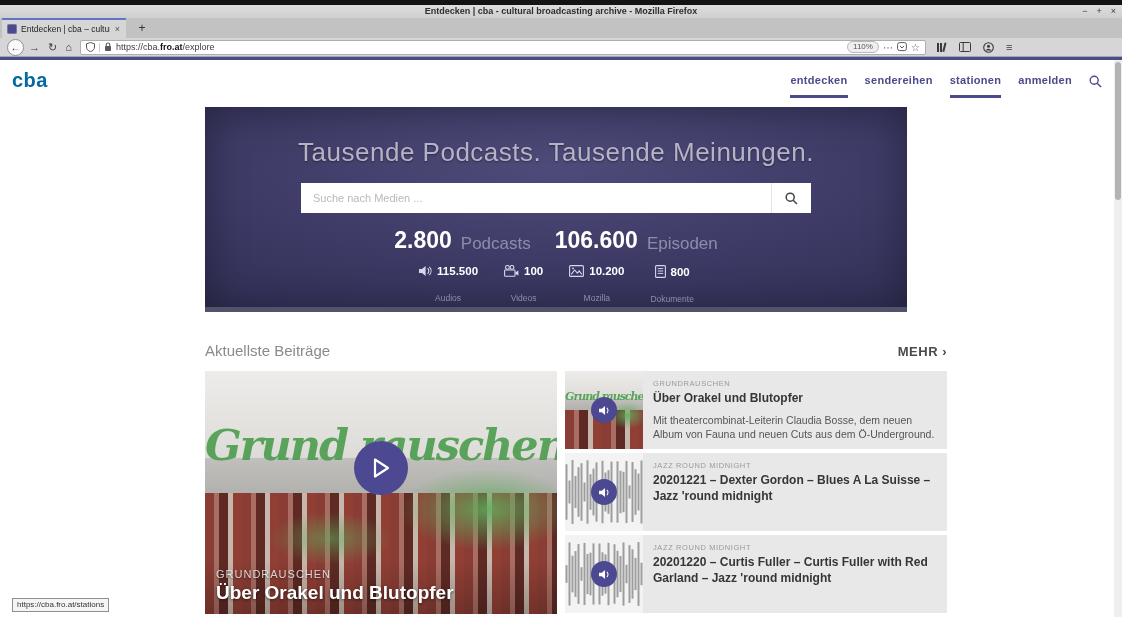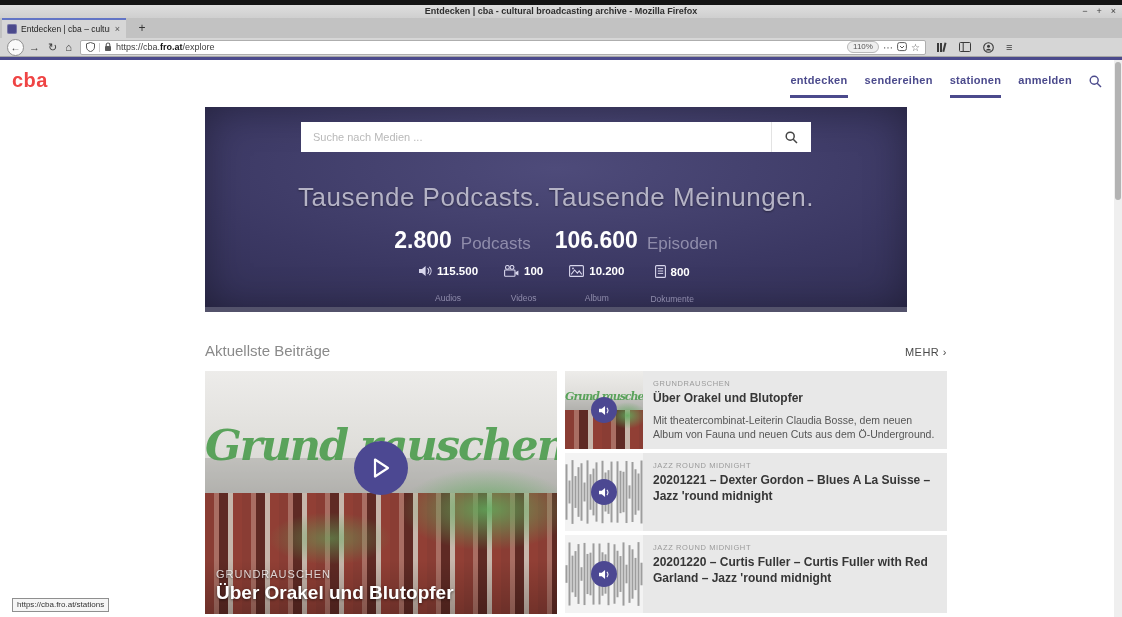--- a/index.html
+++ b/index.html
@@ -41,21 +41,21 @@
   #bookmark-star { font-size:10px; color:#555; }
   #toolbar-right { display:flex; align-items:center; gap:12px; }
   #toolbar-right .tb-icon { color:#3a3a3a; font-size:11px; line-height:11px; }
   svg.crisp { display:block; }
 
   
   #site { position:absolute; top:57px; left:0; right:0; bottom:0; background:#fff;
     border-top:3px solid #4b4a8c; }
   #site-header { position:relative; height:45px; }
   #site-logo { position:absolute; left:12px; top:9px; font-size:20px; font-weight:bold;
-    color:#ef4444; letter-spacing:.5px; }
+    color:#0369a1; letter-spacing:.5px; }
   #site-nav { position:absolute; right:20px; top:14px; display:flex; align-items:flex-start; gap:17px; }
   .site-nav-item { font-size:11px; font-weight:bold; color:#4b4a8c; letter-spacing:.3px;
     padding-bottom:9px; cursor:pointer; }
   .site-nav-item.underlined { border-bottom:3px solid #4b4a8c; }
   #header-search-icon { margin-top:1px; cursor:pointer; }
 
   #page-scrollbar { position:absolute; right:0; top:0; bottom:0; width:8px; background:#efefef; }
   #page-scrollbar .thumb { position:absolute; left:1px; top:2px; width:6px; height:138px;
     background:#b3b3b3; border-radius:3px; }
 
@@ -78,21 +78,21 @@
   #media-stats { margin-top:11px; display:flex; justify-content:center; gap:26px; }
   .ms { text-align:center; }
   .ms-top { display:flex; align-items:center; justify-content:center; gap:5px; }
   .ms-value { font-size:11.5px; font-weight:bold; color:#fff; }
   .ms-label { font-size:8.5px; color:#8f8cab; margin-top:16px; }
 
   
   #latest { position:absolute; left:205px; top:282px; width:742px; }
   #latest-header { display:flex; justify-content:space-between; align-items:baseline; }
   #latest-heading { font-size:15px; font-weight:400; color:#8a8a8a; }
-  #latest-more { font-size:11px; font-weight:normal; color:#4a4a4a; letter-spacing:.5px; cursor:pointer; }
+  #latest-more { font-size:13px; font-weight:bold; color:#4a4a4a; letter-spacing:.5px; cursor:pointer; }
   #latest-content { margin-top:12px; display:flex; gap:8px; }
 
   
   .art { position:absolute; inset:0; overflow:hidden; background:#d8d6d2; }
   .art-sky { position:absolute; left:0; right:0; top:0; height:50%;
     background:linear-gradient(#edecea,#dddcd8 70%,#c6c5c1); }
   .art-band { position:absolute; left:0; right:0; top:36%; height:16%;
     background:rgba(140,140,138,.35); }
   .art-slats { position:absolute; left:0; right:0; top:50%; bottom:0;
     background:repeating-linear-gradient(90deg,
@@ -226,31 +226,31 @@
       <span id="header-search-icon">
         <svg class="crisp" width="13" height="13" viewBox="0 0 13 13">
             <circle cx="5.2" cy="5.2" r="4" fill="none" stroke="#4b4a8c" stroke-width="1.4"></circle>
             <line x1="8.2" y1="8.2" x2="12" y2="12" stroke="#4b4a8c" stroke-width="1.4"></line>
           </svg>
       </span>
     </div>
   </div>
 
   <div id="hero">
+    <div id="hero-title">Tausende Podcasts. Tausende Meinungen.</div>
+
     <div id="hero-search">
       <input type="text" placeholder="Suche nach Medien ..." style="">
       <button id="hero-search-button">
         <svg class="crisp" width="13" height="13" viewBox="0 0 13 13">
             <circle cx="5.2" cy="5.2" r="4" fill="none" stroke="#444" stroke-width="1.5"></circle>
             <line x1="8.2" y1="8.2" x2="12" y2="12" stroke="#444" stroke-width="1.5"></line>
           </svg>
       </button>
     </div>
-
-    <div id="hero-title">Tausende Podcasts. Tausende Meinungen.</div>
 
     <div id="hero-stats">
       <span class="stat-value">2.800</span>
       <span class="stat-label">Podcasts</span>
       <span class="stat-gap"></span>
       <span class="stat-value">106.600</span>
       <span class="stat-label">Episoden</span>
     </div>
 
     <div id="media-stats">
@@ -284,21 +284,21 @@
         <div class="ms-top">
           <span>
               <svg class="crisp" width="15" height="12" viewBox="0 0 15 12">
                 <rect x="0.6" y="0.6" width="13.8" height="10.8" rx="1" fill="none" stroke="#d8d6ec" stroke-width="1.1"></rect>
                 <path d="M2.2 9.4 L5.6 5 L8.4 8.2 L10.2 6 L12.8 9.4" fill="none" stroke="#d8d6ec" stroke-width="1.1"></path>
                 <circle cx="4" cy="3.4" r="0.9" fill="#d8d6ec"></circle>
               </svg>
             </span>
           <span class="ms-value">10.200</span>
         </div>
-        <div class="ms-label">Album</div>
+        <div class="ms-label">Mozilla</div>
       </div>
       <div class="ms">
         <div class="ms-top">
           <span>
               <svg class="crisp" width="11" height="13" viewBox="0 0 11 13">
                 <rect x="0.6" y="0.6" width="9.8" height="11.8" rx="1" fill="none" stroke="#d8d6ec" stroke-width="1.1"></rect>
                 <line x1="2.8" y1="3.6" x2="8.2" y2="3.6" stroke="#d8d6ec" stroke-width="1"></line>
                 <line x1="2.8" y1="6" x2="8.2" y2="6" stroke="#d8d6ec" stroke-width="1"></line>
                 <line x1="2.8" y1="8.4" x2="8.2" y2="8.4" stroke="#d8d6ec" stroke-width="1"></line>
               </svg>

